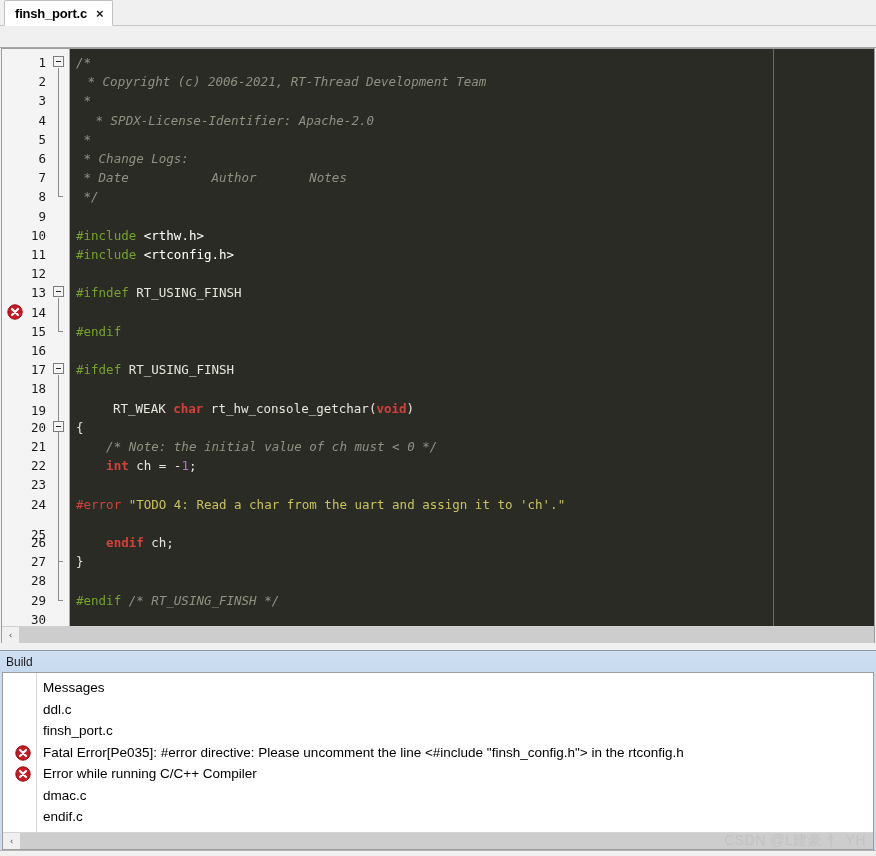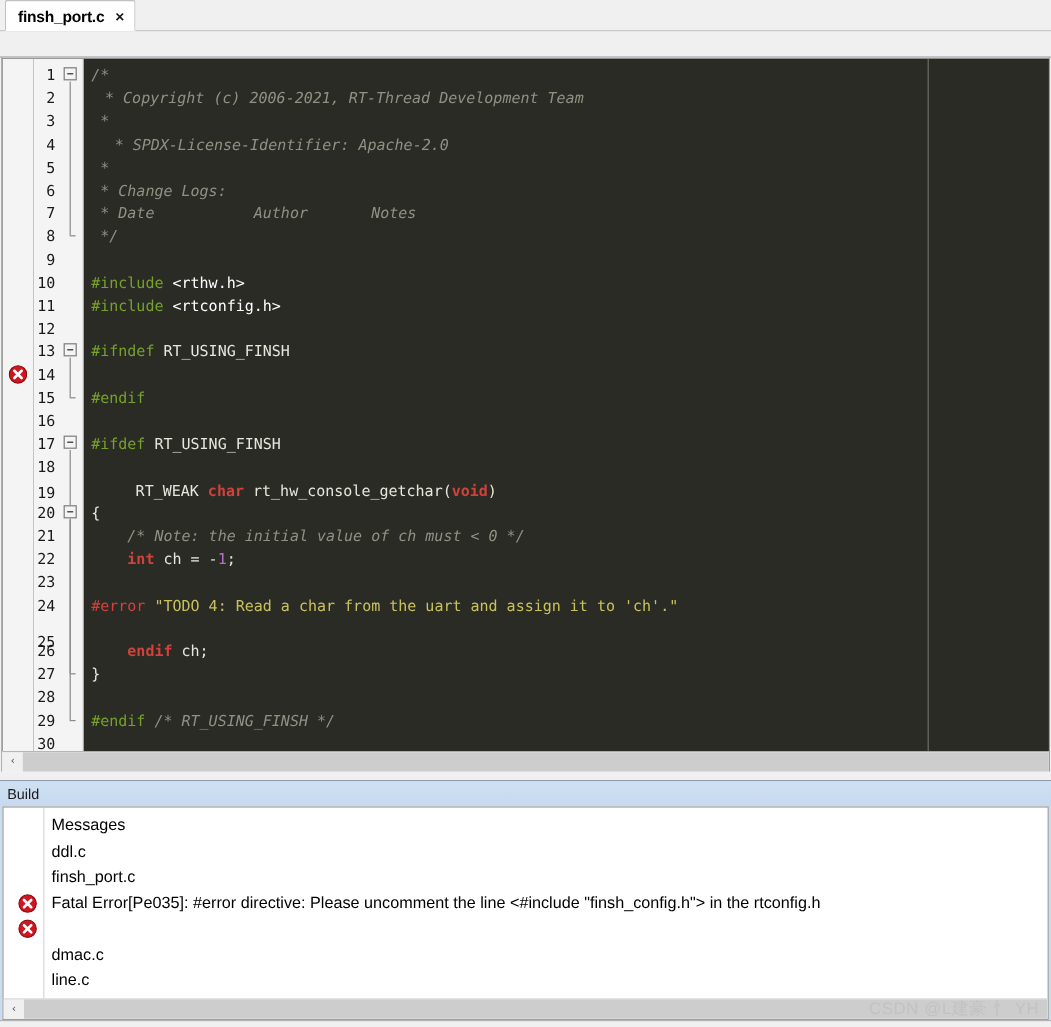--- a/index.html
+++ b/index.html
@@ -419,22 +419,23 @@
             <div class="bico" style="top: 93px;"><svg width="16" height="16" viewBox="0 0 16 16">
                 <circle cx="8" cy="8" r="7.2" fill="#cf1722" stroke="#8d0c13" stroke-width="1"></circle>
                 <path d="M5 5 L11 11 M11 5 L5 11" stroke="#ffffff" stroke-width="2.2" stroke-linecap="round"></path>
               </svg></div>
           </div>
         <div class="build-rows" id="brows">
             <div class="brow" style="position: absolute; top: 4px; left: 6px;">Messages</div>
             <div class="brow" style="position: absolute; top: 25.5px; left: 6px;">ddl.c</div>
             <div class="brow" style="position: absolute; top: 47px; left: 6px;">finsh_port.c</div>
             <div class="brow" style="position: absolute; top: 68.5px; left: 6px;">Fatal Error[Pe035]: #error directive: Please uncomment the line &lt;#include "finsh_config.h"&gt; in the rtconfig.h</div>
+            <div class="brow" style="position: absolute; top: 90px; left: 6px;">Error while running C/C++ Compiler</div>
             <div class="brow" style="position: absolute; top: 111.5px; left: 6px;">dmac.c</div>
-            <div class="brow" style="position: absolute; top: 133px; left: 6px;">line.c</div>
+            <div class="brow" style="position: absolute; top: 133px; left: 6px;">endif.c</div>
           </div>
       </div>
       <div class="build-hscroll">
         <div class="hscroll-btn">‹</div>
         <div class="hscroll-track"></div>
       </div>
     </div>
     <div class="bottom-edge"></div>
   </div>
 

